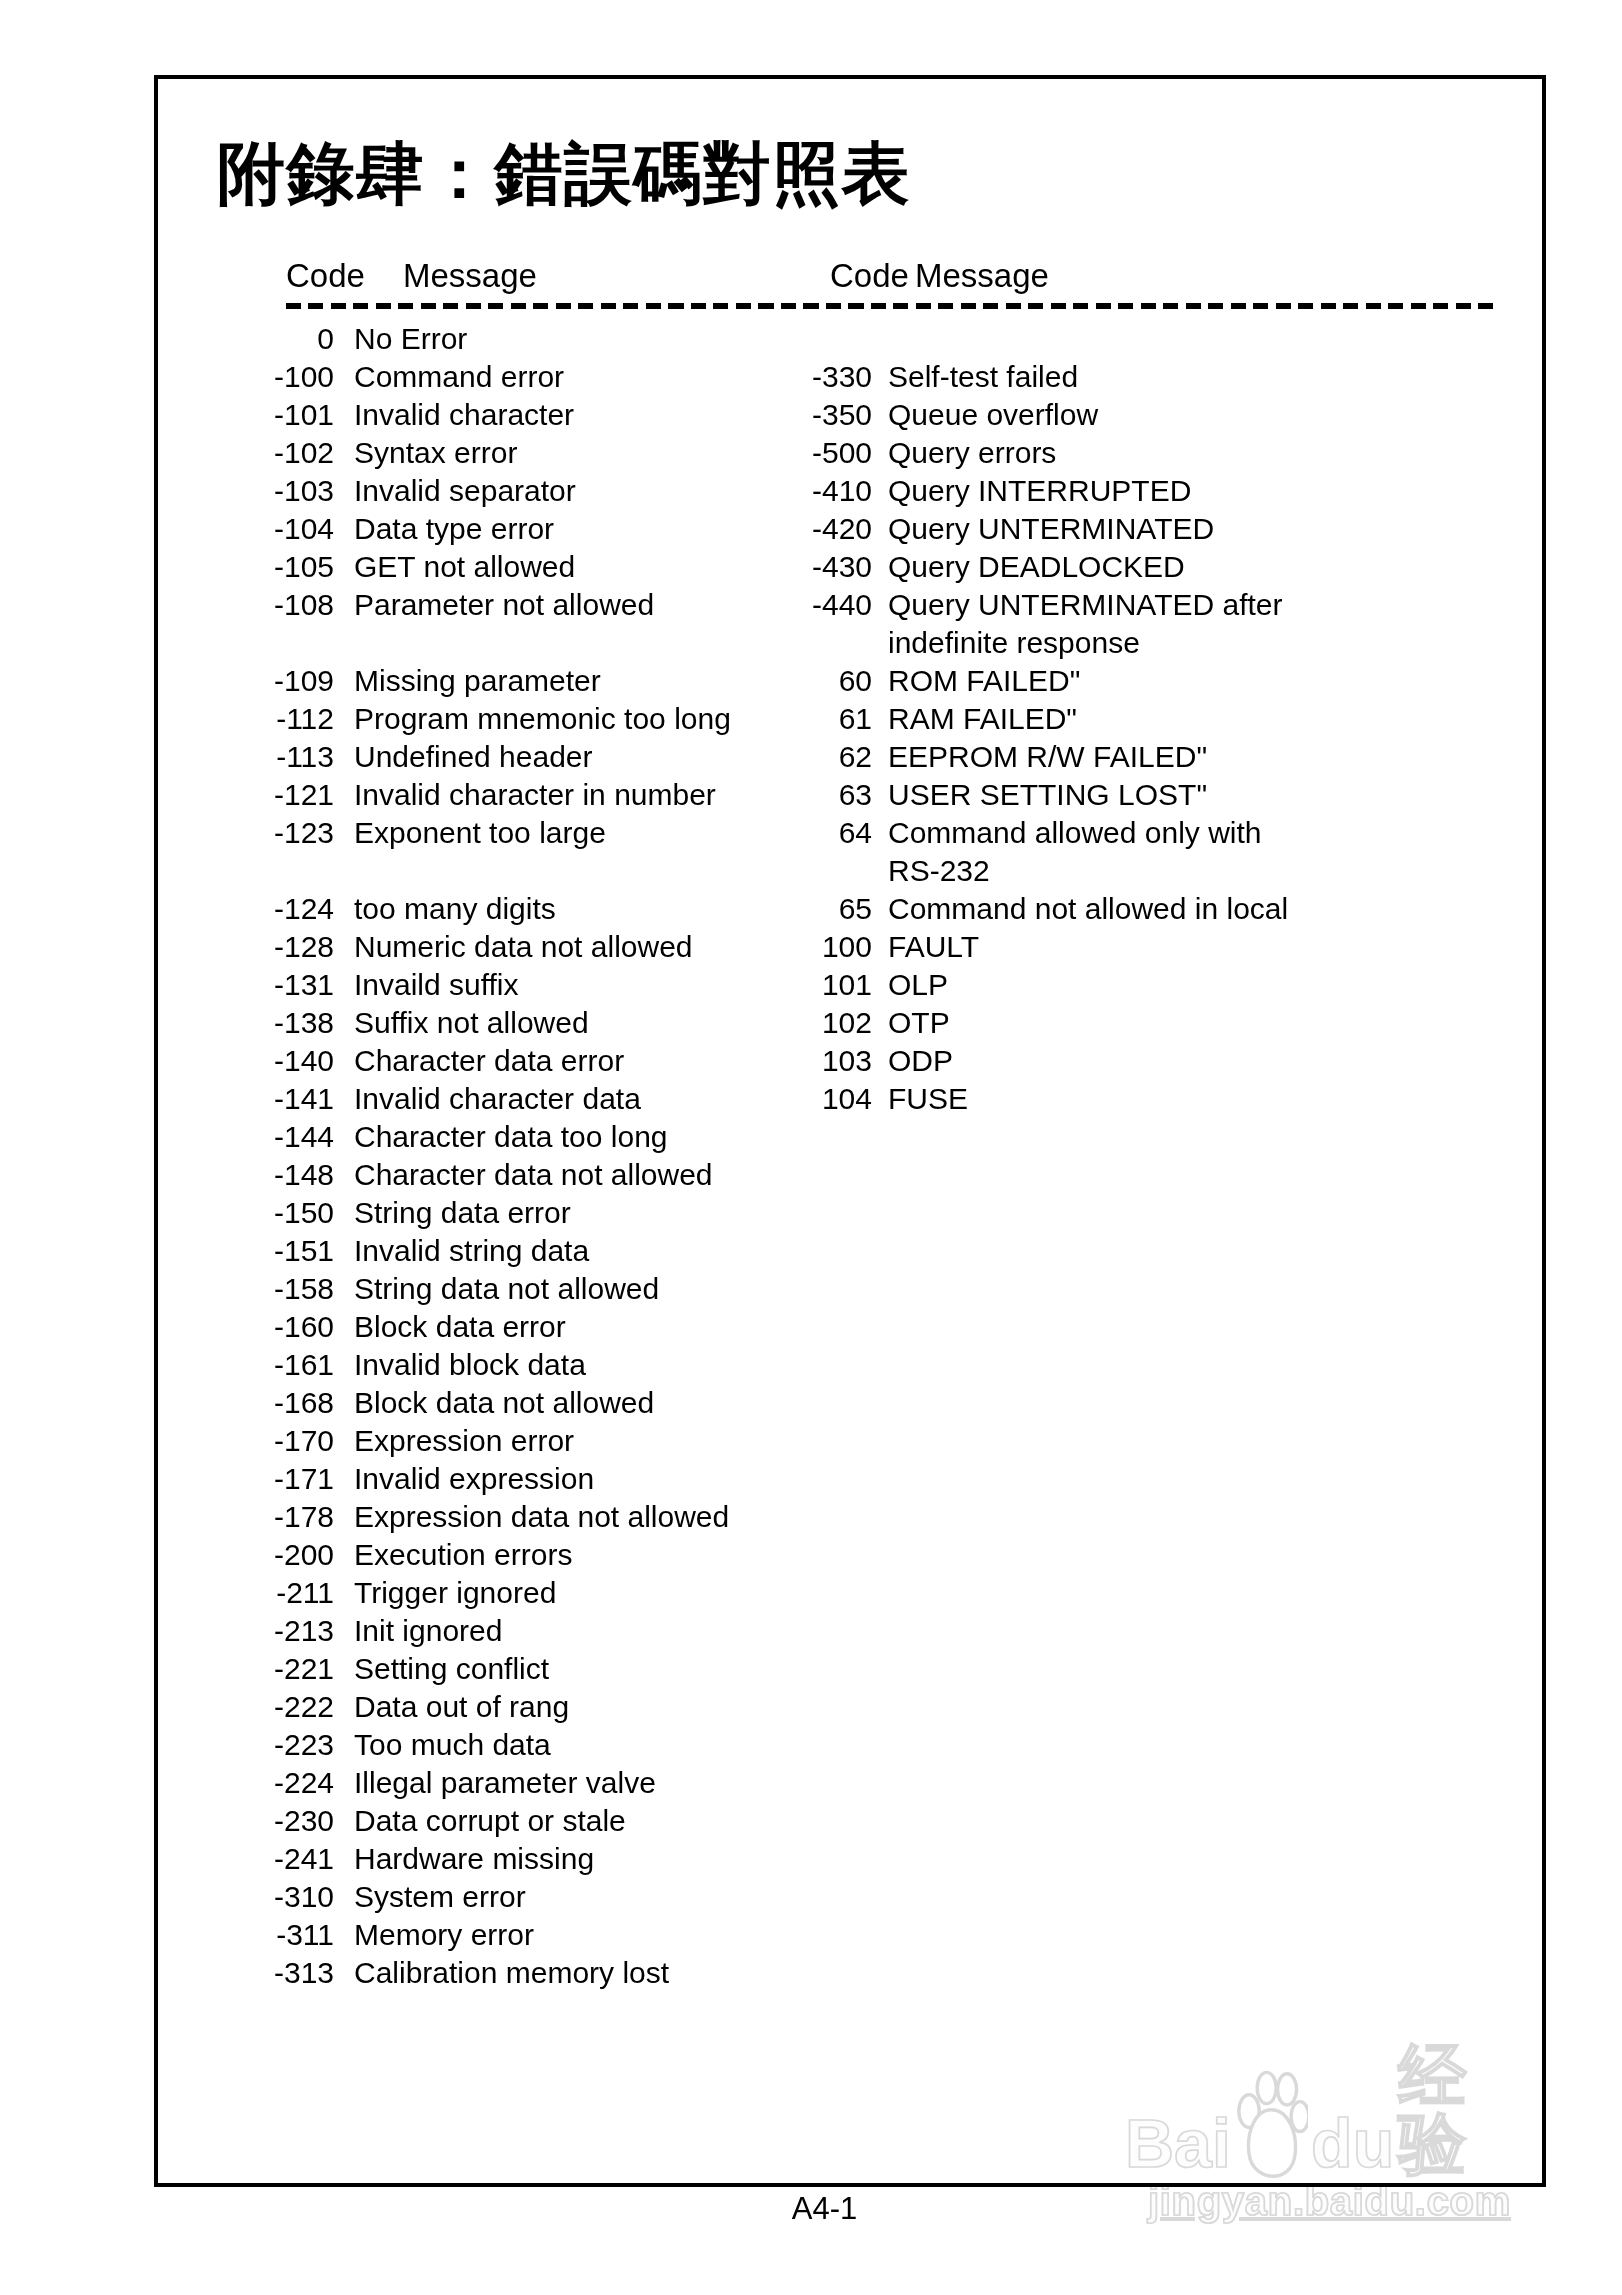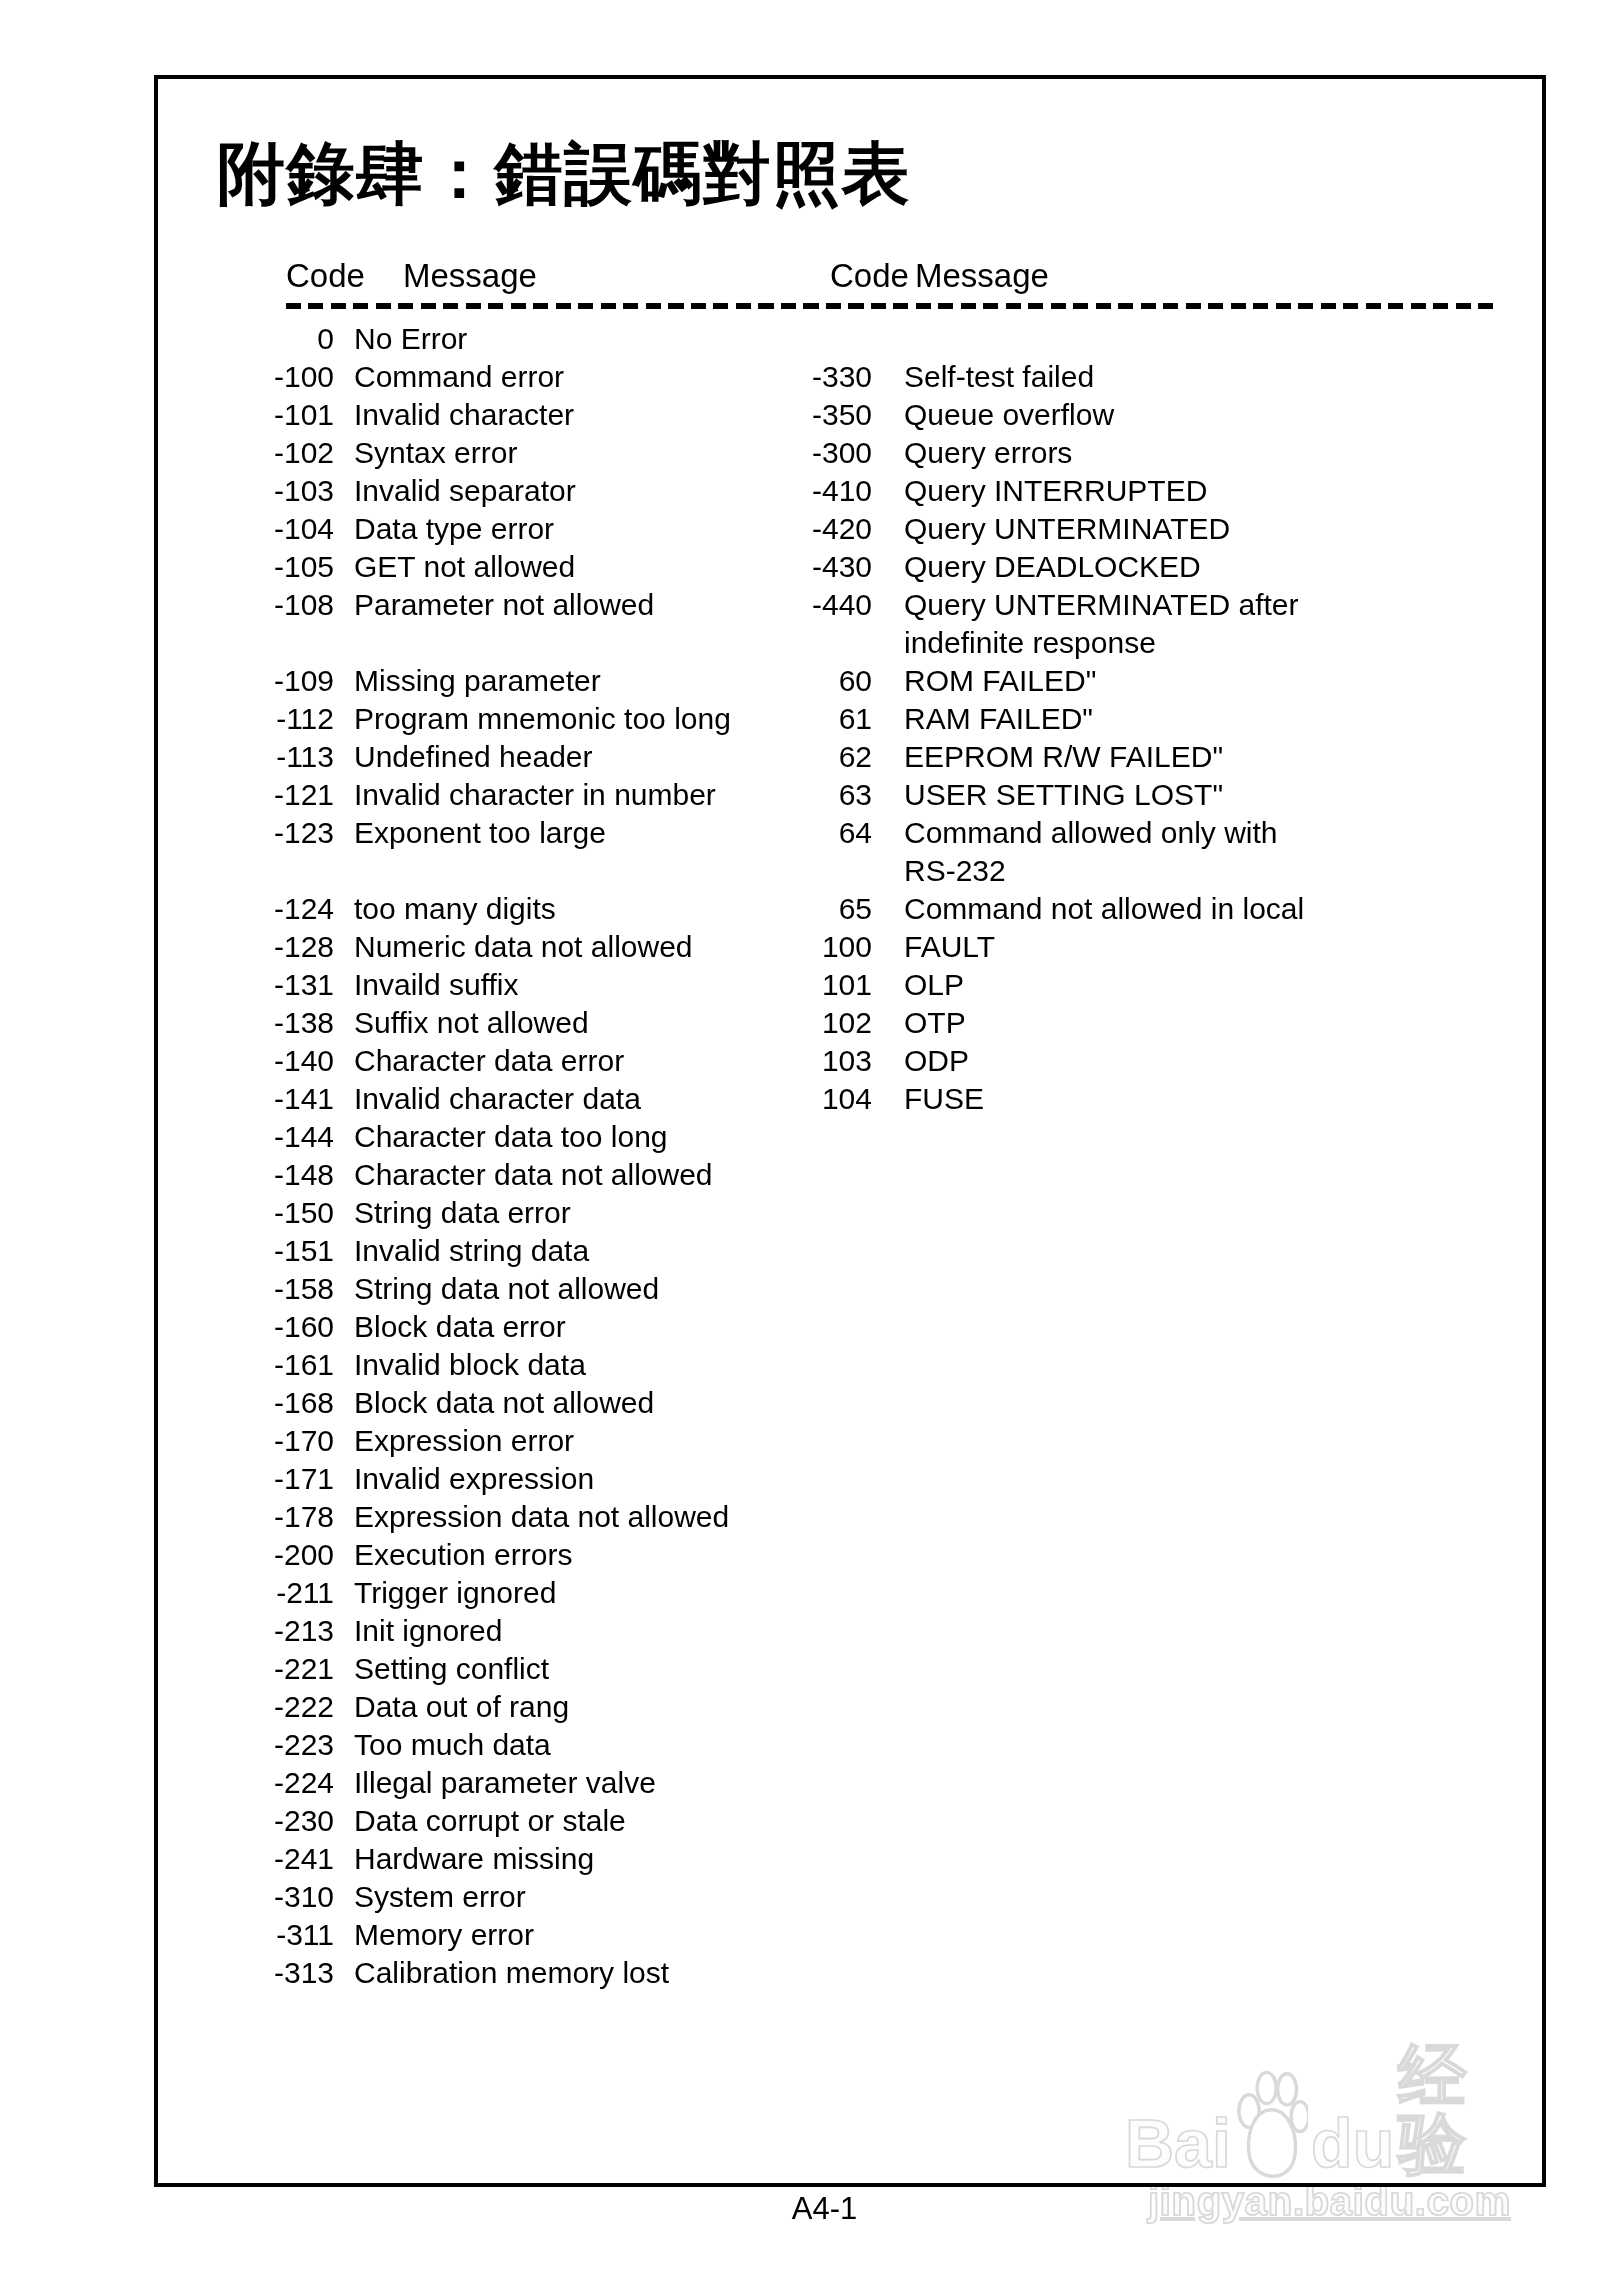--- a/index.html
+++ b/index.html
@@ -54,21 +54,21 @@
     z-index:2;
   }
   .col .row{height:38px;line-height:38px;white-space:nowrap;}
   .col .code{display:inline-block;text-align:right;}
   .col .msg{display:inline-block;}
   .col.left{left:235px;}
   .col.left .code{width:99px;}
   .col.left .msg{margin-left:20px;}
   .col.right{left:763px;}
   .col.right .code{width:109px;}
-  .col.right .msg{margin-left:32px;}
+  .col.right .msg{margin-left:16px;}
   .page-footer{
     position:absolute;
     left:736px;top:2191px;
     width:177px;
     text-align:center;
     font-size:31px;
     z-index:2;
   }
   .watermark{
     position:absolute;
@@ -154,21 +154,21 @@
     <div class="row"><span class="code">-230</span><span class="msg">Data corrupt or stale</span></div>
     <div class="row"><span class="code">-241</span><span class="msg">Hardware missing</span></div>
     <div class="row"><span class="code">-310</span><span class="msg">System error</span></div>
     <div class="row"><span class="code">-311</span><span class="msg">Memory error</span></div>
     <div class="row"><span class="code">-313</span><span class="msg">Calibration memory lost</span></div>
   </div>
 <div class="col right">
     <div class="row"><span class="code"></span><span class="msg"></span></div>
     <div class="row"><span class="code">-330</span><span class="msg">Self-test failed</span></div>
     <div class="row"><span class="code">-350</span><span class="msg">Queue overflow</span></div>
-    <div class="row"><span class="code">-300</span><span class="msg">Query errors</span></div>
+    <div class="row"><span class="code">-500</span><span class="msg">Query errors</span></div>
     <div class="row"><span class="code">-410</span><span class="msg">Query INTERRUPTED</span></div>
     <div class="row"><span class="code">-420</span><span class="msg">Query UNTERMINATED</span></div>
     <div class="row"><span class="code">-430</span><span class="msg">Query DEADLOCKED</span></div>
     <div class="row"><span class="code">-440</span><span class="msg">Query UNTERMINATED after</span></div>
     <div class="row"><span class="code"></span><span class="msg">indefinite response</span></div>
     <div class="row"><span class="code">60</span><span class="msg">ROM FAILED"</span></div>
     <div class="row"><span class="code">61</span><span class="msg">RAM FAILED"</span></div>
     <div class="row"><span class="code">62</span><span class="msg">EEPROM R/W FAILED"</span></div>
     <div class="row"><span class="code">63</span><span class="msg">USER SETTING LOST"</span></div>
     <div class="row"><span class="code">64</span><span class="msg">Command allowed only with</span></div>

